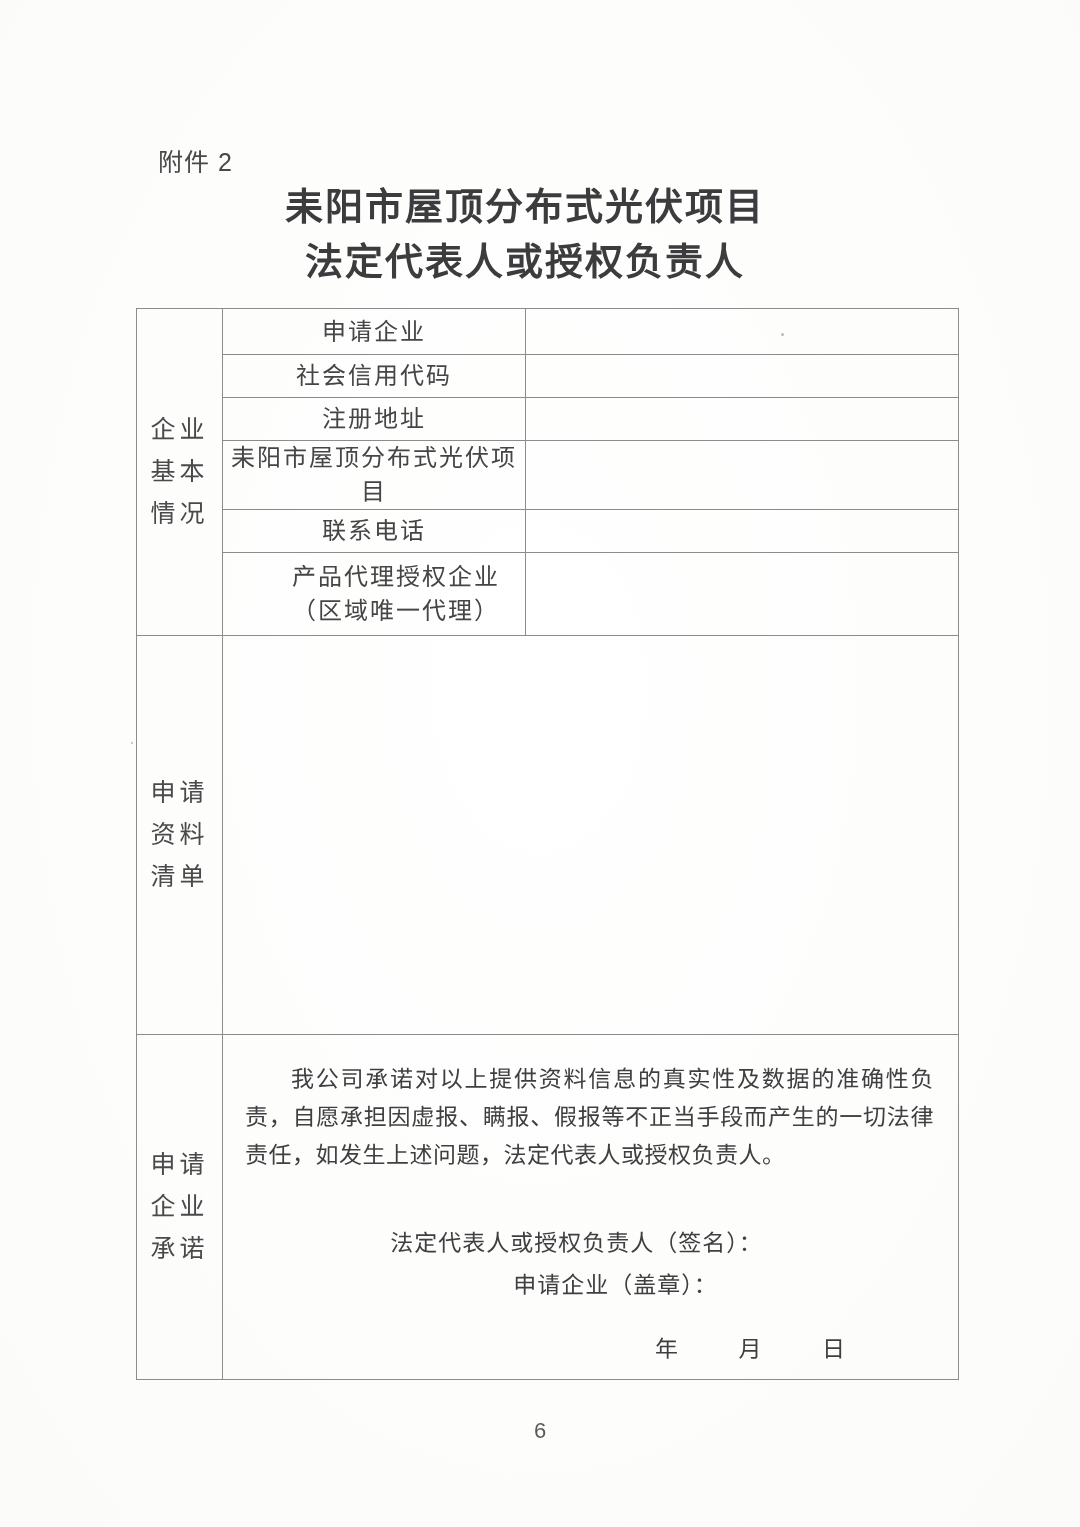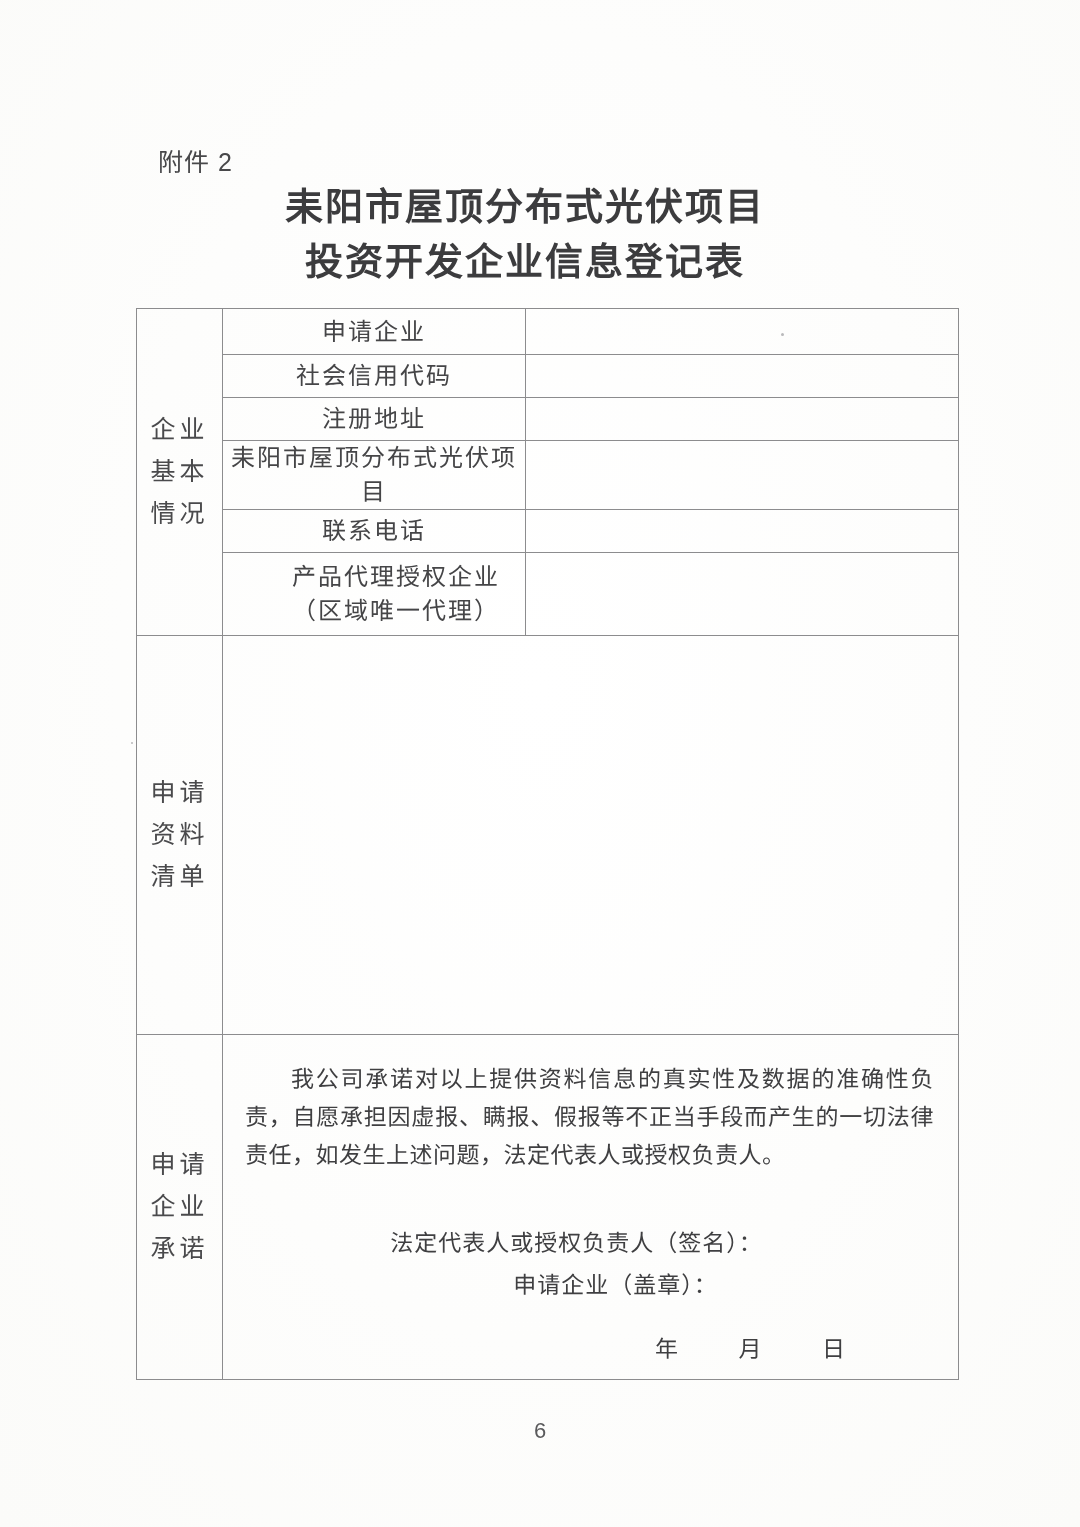--- a/index.html
+++ b/index.html
@@ -171,21 +171,21 @@
 
 <div class="page">
 
   <div class="speck" style="left:781px; top:333px;"></div>
   <div class="speck" style="left:131px; top:742px; width:2px; height:2px;"></div>
 
   <div class="attachment-label">附件 2</div>
 
   <div class="doc-title">
     <div class="line">耒阳市屋顶分布式光伏项目</div>
-    <div class="line">投资开发企业信息登记表</div>
+    <div class="line">法定代表人或授权负责人</div>
   </div>
 
   <table class="form-table">
     <colgroup>
       <col class="col-section">
       <col class="col-label">
       <col class="col-value">
     </colgroup>
     <tbody>
 

